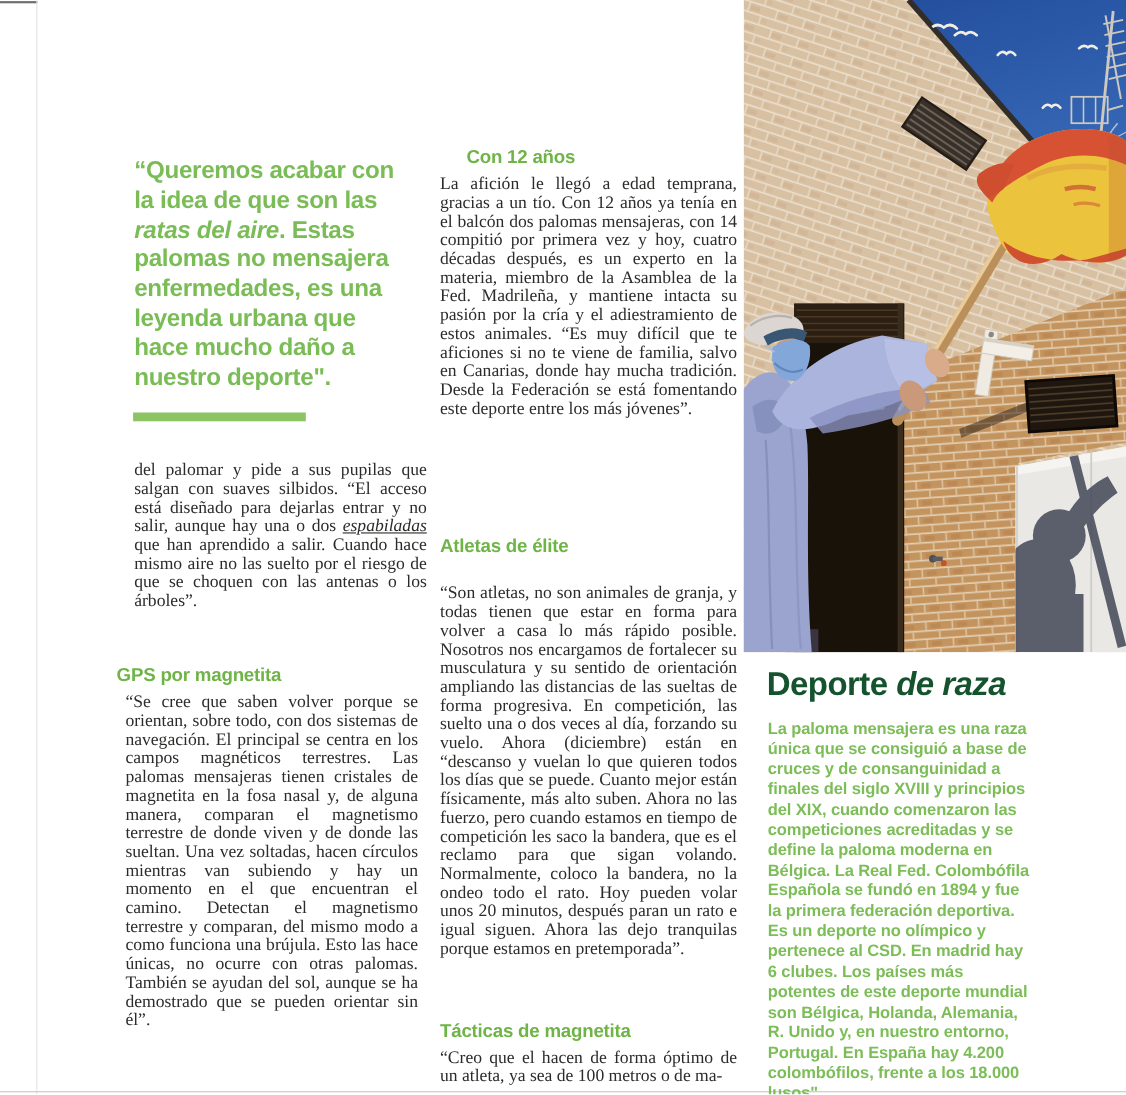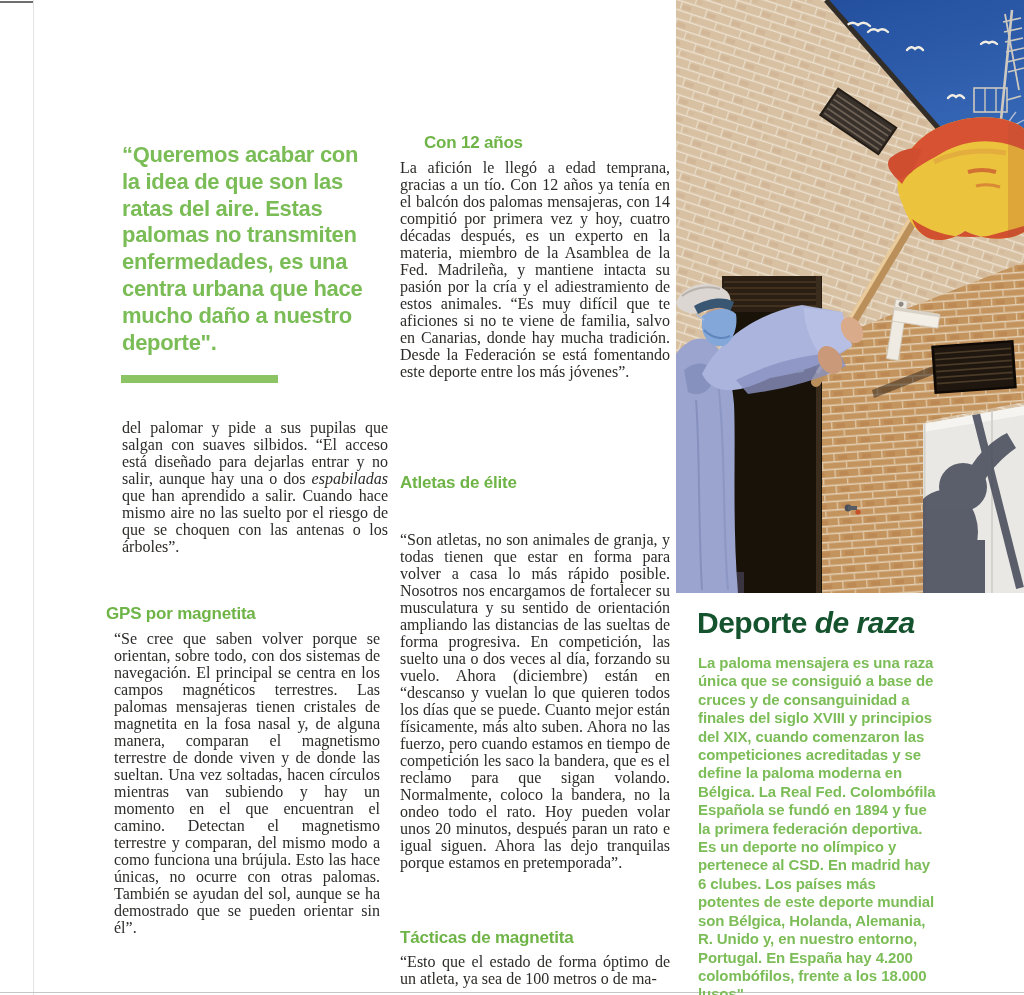--- a/index.html
+++ b/index.html
@@ -4,32 +4,32 @@
 <style>
   html,body{margin:0;padding:0;background:#fff;}
   .page{position:relative;width:1024px;height:995px;background:#ffffff;overflow:hidden;
         font-family:"Liberation Sans",sans-serif;}
   .rule-v{position:absolute;left:33px;top:0;width:1px;height:995px;background:#e3e3e3;}
   .tick{position:absolute;left:0;top:1px;width:34px;height:2px;background:#6f6f6f;}
   .rule-b{position:absolute;left:0;top:992px;width:1024px;height:1px;background:#c6c6c6;}
 
   .quote{position:absolute;left:122px;top:142px;width:248px;
          font-size:22px;line-height:26.8px;font-weight:bold;letter-spacing:-0.3px;color:#7abc55;}
-  .quote .it{}
+  .quote .it{font-style:italic;}
   .gbar{position:absolute;left:121px;top:375px;width:157px;height:8px;background:#8cc464;}
 
   .serif{font-family:"Liberation Serif",serif;font-size:16px;line-height:17px;
          color:#2c2b29;text-align:justify;}
-  .serif .it{font-style:italic;}
+  .serif .it{font-style:italic;text-decoration:underline;}
   .lp1{position:absolute;left:122px;top:419px;width:266px;}
   .lp2{position:absolute;left:114px;top:630px;width:266px;}
   .shead{position:absolute;font-size:17px;font-weight:bold;color:#6fb447;letter-spacing:-0.2px;}
   .h-gps{left:106px;top:604px;width:266px;}
   .h-m1{left:400px;top:133px;width:270px;margin-left:24px;}
-  .h-m2{left:400px;top:473px;width:270px;}
+  .h-m2{left:400px;top:487px;width:270px;}
   .h-m3{left:400px;top:928px;width:270px;}
   .mp1{position:absolute;left:400px;top:159px;width:270px;}
   .mp2{position:absolute;left:400px;top:487px;width:270px;margin-top:44px;}
   .mp3{position:absolute;left:400px;top:953px;width:270px;}
 
   .photo{position:absolute;left:676px;top:0;width:348px;height:593px;}
   .sb-head{position:absolute;left:697px;top:606px;width:322px;font-size:30px;font-weight:bold;
            color:#14532d;letter-spacing:-0.5px;}
   .sb-head .it{font-style:italic;}
   .sb-text{position:absolute;left:698px;top:654px;width:240px;font-size:15px;font-weight:bold;
@@ -37,33 +37,33 @@
 </style>
 </head>
 <body>
 
 <div class="page">
 
   <div class="tick"></div>
   <div class="rule-v"></div>
   <div class="rule-b"></div>
 
-  <div class="quote"><span>“Queremos acabar con la idea  de que son las </span><span class="it">ratas del aire</span><span>. Estas palomas no transmiten enfermedades, es una centra urbana que hace mucho daño a nuestro deporte".</span></div>
+  <div class="quote"><span>“Queremos acabar con la idea  de que son las </span><span class="it">ratas del aire</span><span>. Estas palomas no mensajera enfermedades, es una leyenda urbana que hace mucho daño a nuestro deporte".</span></div>
   <div class="gbar"></div>
 
   <div class="serif lp1"><span>del palomar y pide a sus pupilas que salgan con suaves silbidos. “El acceso está diseñado para dejarlas entrar y no salir,  aunque hay una o dos </span><span class="it">espabiladas</span><span> que han aprendido a salir. Cuando hace mismo aire no las suelto por el riesgo de que se choquen con las antenas o los árboles”.</span></div>
   <div class="shead h-gps">GPS por  magnetita</div>
   <div class="serif lp2">“Se cree que saben volver porque se orientan, sobre todo, con dos sistemas de navegación. El principal se centra en los campos magnéticos terrestres. Las palomas mensajeras tienen cristales de magnetita en la fosa nasal y, de alguna manera, comparan el magnetismo terrestre de donde viven y de donde las sueltan. Una vez soltadas, hacen círculos mientras van subiendo y hay un momento en el que encuentran el camino. Detectan el magnetismo terrestre y comparan, del mismo modo a como funciona una brújula. Esto las hace únicas, no ocurre con otras palomas. También se ayudan del sol, aunque se ha demostrado que se pueden orientar sin él”.</div>
 
   <div class="shead h-m1">Con 12 años</div>
   <div class="serif mp1">La afición le llegó a edad temprana, gracias a un tío. Con 12 años ya tenía en el balcón dos palomas mensajeras, con 14 compitió por primera vez y hoy, cuatro décadas después, es un experto en la materia, miembro de la Asamblea de la Fed. Madrileña, y mantiene intacta su pasión por la cría y el adiestramiento de estos animales. “Es muy difícil que te aficiones si no te viene de familia, salvo en Canarias, donde hay mucha tradición. Desde la Federación se está fomentando este deporte entre los más jóvenes”.</div>
   <div class="shead h-m2">Atletas de élite</div>
   <div class="serif mp2">“Son atletas, no son animales de granja, y todas tienen que estar en forma para volver a casa lo más rápido posible. Nosotros nos encargamos de fortalecer su  musculatura y su sentido de orientación ampliando las distancias de las sueltas de forma progresiva. En competición, las suelto una o dos veces al día, forzando su vuelo. Ahora (diciembre) están en “descanso y vuelan lo que quieren todos los días que se puede. Cuanto mejor están físicamente, más alto suben. Ahora no las fuerzo, pero cuando estamos en tiempo de competición les saco la bandera, que es el reclamo para que sigan volando. Normalmente, coloco la bandera, no la ondeo todo el rato. Hoy pueden volar unos 20 minutos, después paran un rato e igual siguen. Ahora las dejo tranquilas porque estamos en pretemporada”.</div>
   <div class="shead h-m3">Tácticas de magnetita</div>
-  <div class="serif mp3">“Esto que el estado de forma óptimo de un atleta, ya sea de 100 metros o de ma-</div>
+  <div class="serif mp3">“Creo que el hacen de forma óptimo de un atleta, ya sea de 100 metros o de ma-</div>
 
   <svg class="photo" viewBox="0 0 348 593" width="348" height="593" xmlns="http://www.w3.org/2000/svg">
     <defs>
       <linearGradient id="sky" x1="0" y1="0" x2="0.25" y2="1">
         <stop offset="0" stop-color="#234f9e"></stop>
         <stop offset="1" stop-color="#3c6fbd"></stop>
       </linearGradient>
       <pattern id="brickA" width="26" height="18" patternUnits="userSpaceOnUse" patternTransform="rotate(18)">
         <rect width="26" height="18" fill="#d8c0a2"></rect>
         <rect y="8" width="26" height="1.4" fill="#ece1cf"></rect>

